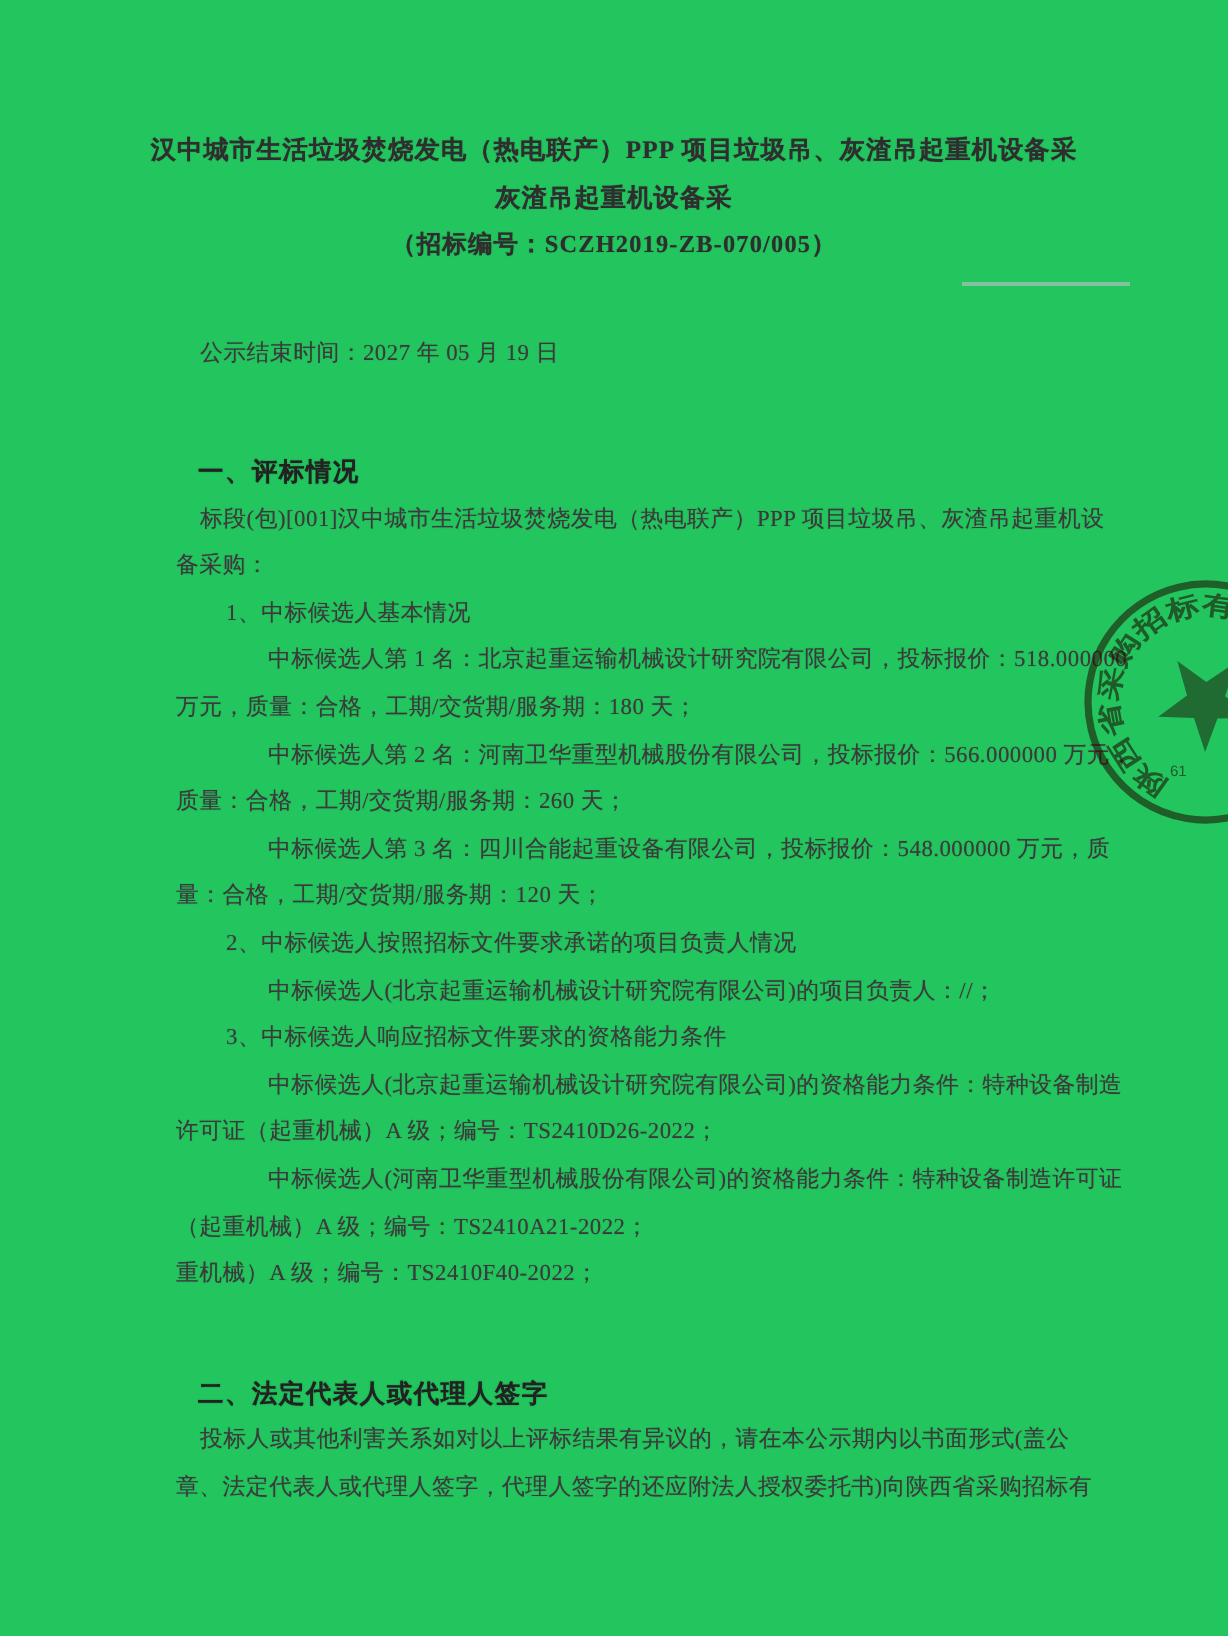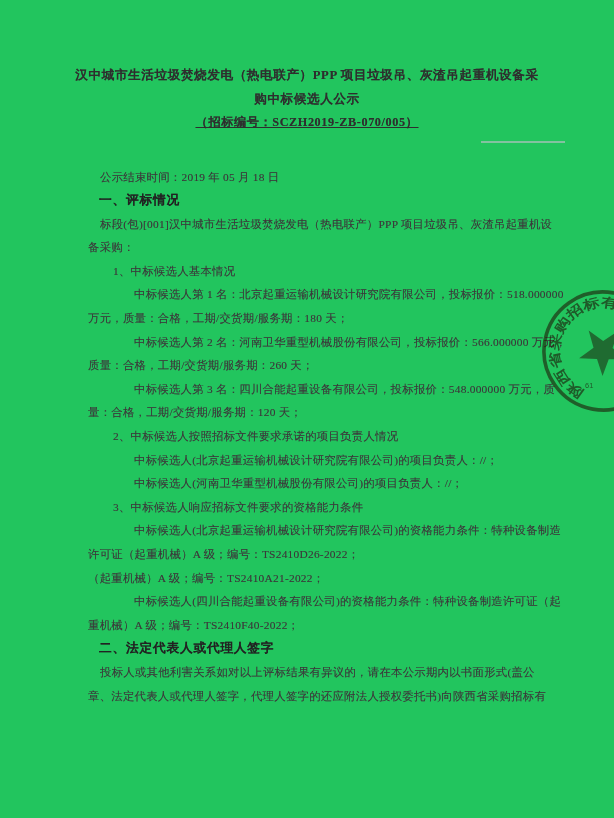--- a/index.html
+++ b/index.html
@@ -15,37 +15,38 @@
     padding-top:64px;
     text-align:center;
     font-weight:bold;
     font-size:12.6px;
     line-height:23.5px;
     color:#2e2e2e;
     letter-spacing:0.6px;
     text-shadow:0 0 0.5px rgba(50,50,50,.55);
   }
   .title-line, .tender-line{white-space:nowrap;}
-  .tender-line{font-size:12.2px;text-decoration:underline;}
+  .tender-line{font-size:12.2px;}
   .doc-body{
     margin:31px 70px 0 88px;
     font-size:11.4px;
     line-height:23.6px;
     letter-spacing:0.25px;
     color:#3a3a3a;
     text-shadow:0 0 0.5px rgba(70,70,70,.5);
   }
   .line{white-space:nowrap;height:23.6px;}
   .line.h1{
     font-weight:bold;
     font-size:12.7px;
     color:#222;
     font-family:"Liberation Sans", sans-serif;
     letter-spacing:0.8px;
     text-shadow:0 0 0.6px rgba(30,30,30,.6);
+    margin-top:36px;
   }
   .line.meta.first{padding-left:12px;}
   .line.h1.first{padding-left:11px;}
   .line.p.first{padding-left:12px;}
   .line.item.first{padding-left:25px;}
   .line.sub.first{padding-left:46px;}
   .line.cont{padding-left:0;}
   .seal{
     position:absolute;
     left:528px;top:276px;
@@ -61,46 +62,45 @@
     opacity:0.65;
   }
 </style>
 </head>
 <body>
 
 <div class="page">
 
   <div class="title-block">
     <div class="title-line">汉中城市生活垃圾焚烧发电（热电联产）PPP 项目垃圾吊、灰渣吊起重机设备采</div>
-    <div class="title-line">购中标候选人公示</div>
+    <div class="title-line">灰渣吊起重机设备采</div>
     <div class="tender-line">（招标编号：SCZH2019-ZB-070/005）</div>
   </div>
 
   <div class="artifact-line"></div>
 
   <div class="doc-body" id="doc-body">
-      <div class="line meta first">公示结束时间：2019 年 05 月 18 日</div>
+      <div class="line meta first">公示结束时间：2027 年 05 月 19 日</div>
       <div class="line h1 first">一、评标情况</div>
       <div class="line p first">标段(包)[001]汉中城市生活垃圾焚烧发电（热电联产）PPP 项目垃圾吊、灰渣吊起重机设</div>
       <div class="line p cont">备采购：</div>
       <div class="line item first">1、中标候选人基本情况</div>
       <div class="line sub first">中标候选人第 1 名：北京起重运输机械设计研究院有限公司，投标报价：518.000000</div>
       <div class="line sub cont">万元，质量：合格，工期/交货期/服务期：180 天；</div>
       <div class="line sub first">中标候选人第 2 名：河南卫华重型机械股份有限公司，投标报价：566.000000 万元，</div>
       <div class="line sub cont">质量：合格，工期/交货期/服务期：260 天；</div>
       <div class="line sub first">中标候选人第 3 名：四川合能起重设备有限公司，投标报价：548.000000 万元，质</div>
       <div class="line sub cont">量：合格，工期/交货期/服务期：120 天；</div>
       <div class="line item first">2、中标候选人按照招标文件要求承诺的项目负责人情况</div>
       <div class="line sub first">中标候选人(北京起重运输机械设计研究院有限公司)的项目负责人：//；</div>
-      <div class="line sub first">中标候选人(河南卫华重型机械股份有限公司)的项目负责人：//；</div>
       <div class="line item first">3、中标候选人响应招标文件要求的资格能力条件</div>
       <div class="line sub first">中标候选人(北京起重运输机械设计研究院有限公司)的资格能力条件：特种设备制造</div>
       <div class="line sub cont">许可证（起重机械）A 级；编号：TS2410D26-2022；</div>
+      <div class="line sub first">中标候选人(河南卫华重型机械股份有限公司)的资格能力条件：特种设备制造许可证</div>
       <div class="line sub cont">（起重机械）A 级；编号：TS2410A21-2022；</div>
-      <div class="line sub first">中标候选人(四川合能起重设备有限公司)的资格能力条件：特种设备制造许可证（起</div>
       <div class="line sub cont">重机械）A 级；编号：TS2410F40-2022；</div>
       <div class="line h1 first">二、法定代表人或代理人签字</div>
       <div class="line p first">投标人或其他利害关系如对以上评标结果有异议的，请在本公示期内以书面形式(盖公</div>
       <div class="line p cont">章、法定代表人或代理人签字，代理人签字的还应附法人授权委托书)向陕西省采购招标有</div>
     </div>
 
   <svg class="seal" viewBox="0 0 150 150" xmlns="http://www.w3.org/2000/svg">
     <g transform="rotate(-35 75 75)">
       <circle cx="75" cy="75" r="59" fill="none" stroke="#dc5749" stroke-width="3.6" opacity="0.9"></circle>
       <defs>

